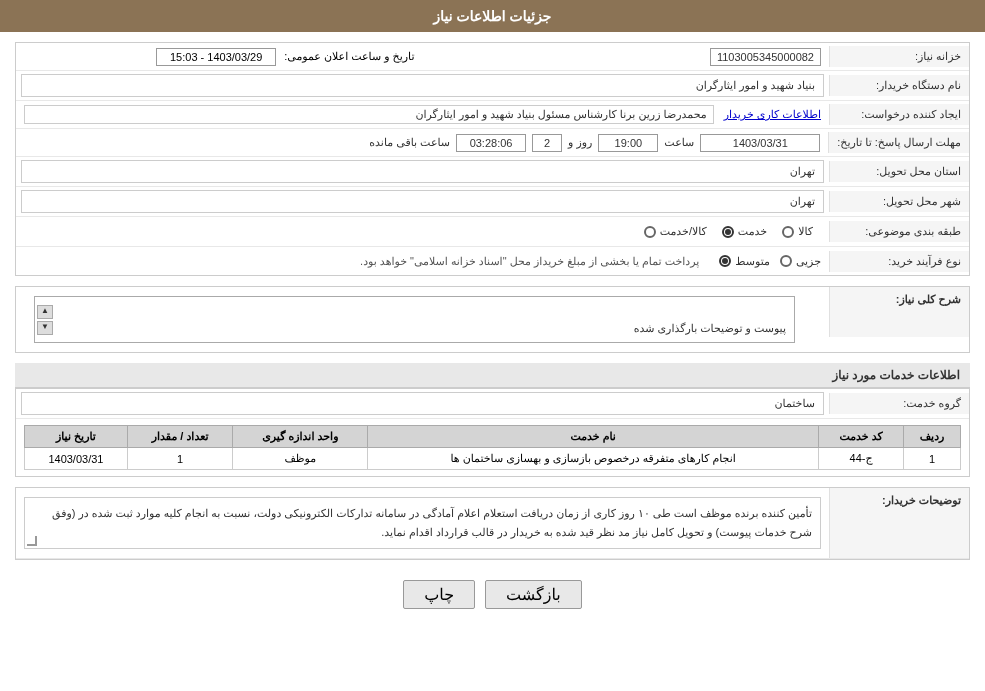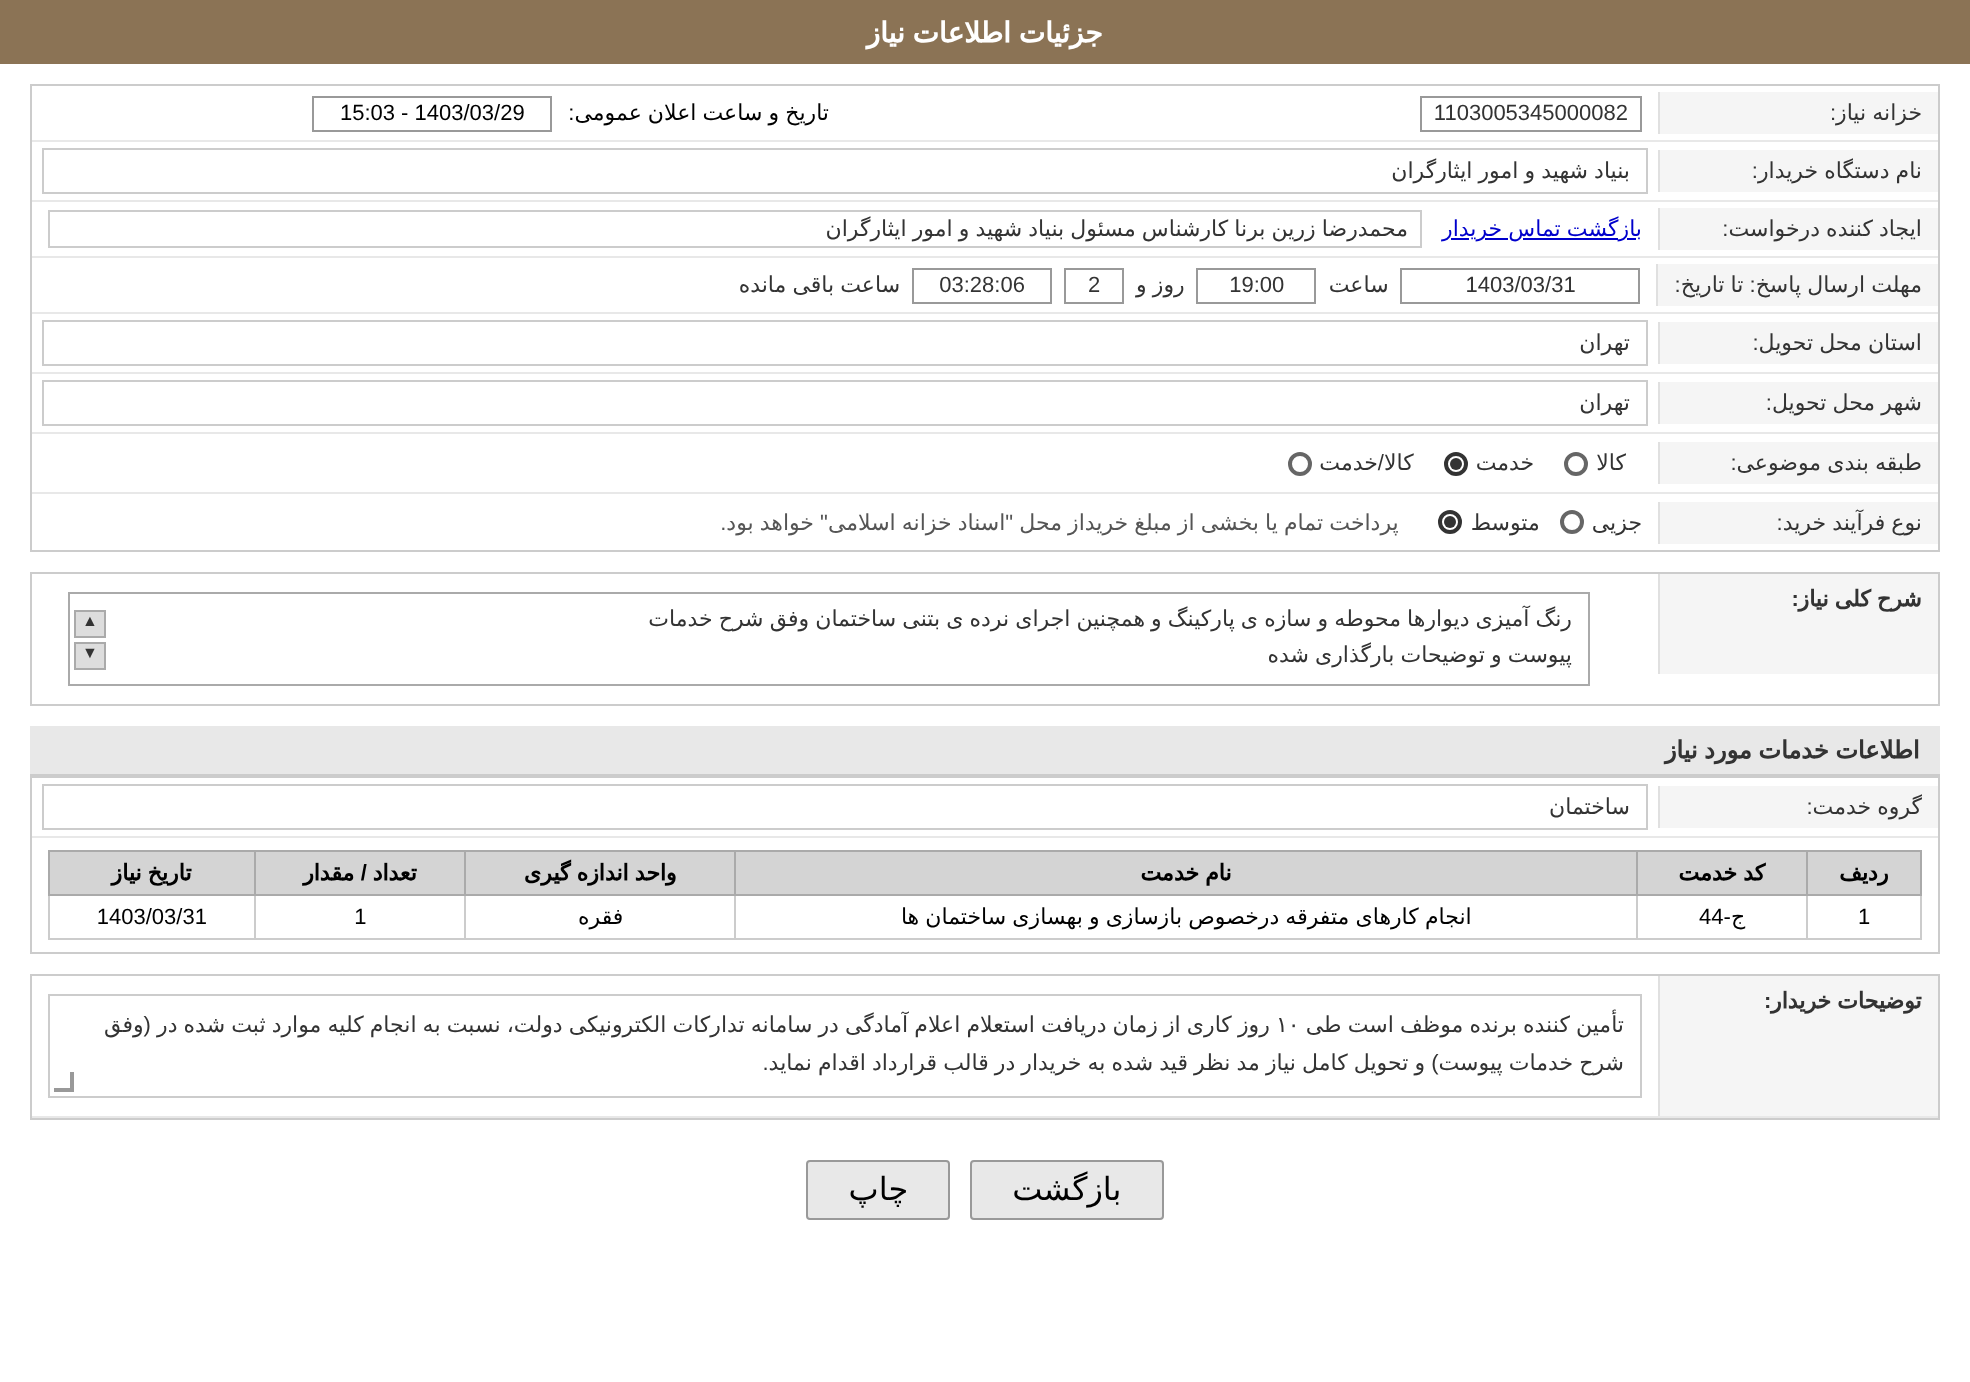--- a/index.html
+++ b/index.html
@@ -236,21 +236,21 @@
       </div>
 
       <div class="form-row">
         <div class="label-cell">نام دستگاه خریدار:</div>
         <div class="value-cell bordered">بنیاد شهید و امور ایثارگران</div>
       </div>
 
       <div class="form-row">
         <div class="label-cell">ایجاد کننده درخواست:</div>
         <div class="value-cell" style="display:flex; align-items:center; gap:10px;">
-          <span style="color:#00c; text-decoration:underline; cursor:pointer; font-size:11px;">بازگشت تماس خریدار</span>
+          <span style="color:#00c; text-decoration:underline; cursor:pointer; font-size:11px;">اطلاعات کاری خریدار</span>
           <span style="font-size:11px; border:1px solid #ccc; padding:2px 6px; background:#fff; flex:1;">محمدرضا زرین برنا کارشناس مسئول  بنیاد شهید و امور ایثارگران</span>
         </div>
       </div>
 
       <div class="form-row">
         <div class="label-cell" style="white-space: normal; font-size:11px;">مهلت ارسال پاسخ: تا تاریخ:</div>
         <div class="value-cell" style="display:flex; align-items:center; gap:6px; flex-wrap:wrap;">
           <span class="date-box">1403/03/31</span>
           <span style="font-size:11px;">ساعت</span>
           <span class="date-box" style="min-width:60px;">19:00</span>
@@ -308,21 +308,21 @@
         </div>
       </div>
 
     </div>
 
     <div class="form-section">
       <div style="display:flex; align-items:flex-start;gap:16px;">
         <div class="label-cell" style="min-height:50px; padding-top:6px; font-weight:bold;">شرح کلی نیاز:</div>
         <div style="flex:1; padding:4px 8px; position:relative;">
           <div class="niyaz-desc-box">
-            <span>رنگ آمیزی دیوارها محوطه و سازه ی پارکینگ و همچنین اجرای نرده ی بتنی ساختمان وفق شرح خدمات</span><br>
+            <br>
             <span>پیوست و توضیحات بارگذاری شده</span>
             <div class="scroll-arrows">
               <div class="arrow-btn">▲</div>
               <div class="arrow-btn">▼</div>
             </div>
           </div>
         </div>
       </div>
     </div>
 
@@ -343,21 +343,21 @@
                 <th>واحد اندازه گیری</th>
                 <th>تعداد / مقدار</th>
                 <th>تاریخ نیاز</th>
               </tr>
             </thead>
             <tbody>
               <tr>
                 <td>1</td>
                 <td>ج-44</td>
                 <td>انجام کارهای متفرقه درخصوص بازسازی و بهسازی ساختمان ها</td>
-                <td>فقره</td>
+                <td>موظف</td>
                 <td>1</td>
                 <td>1403/03/31</td>
               </tr>
             </tbody>
           </table>
         </div>
       </div>
     </div>
 
     <div class="form-section">

